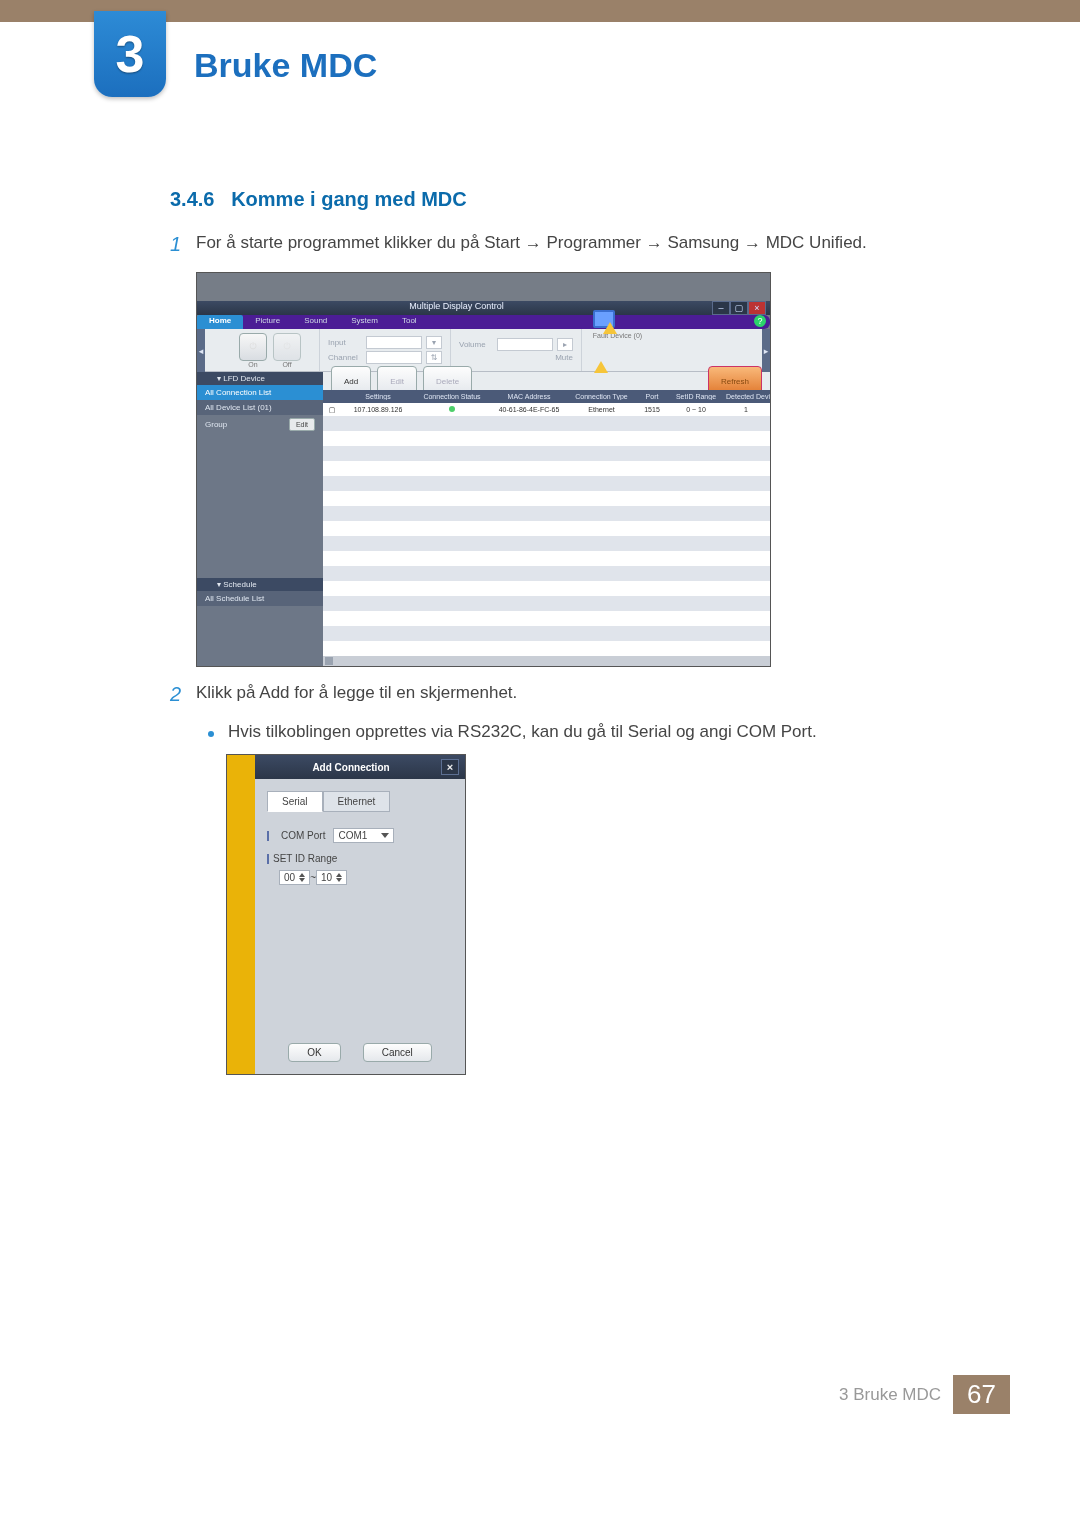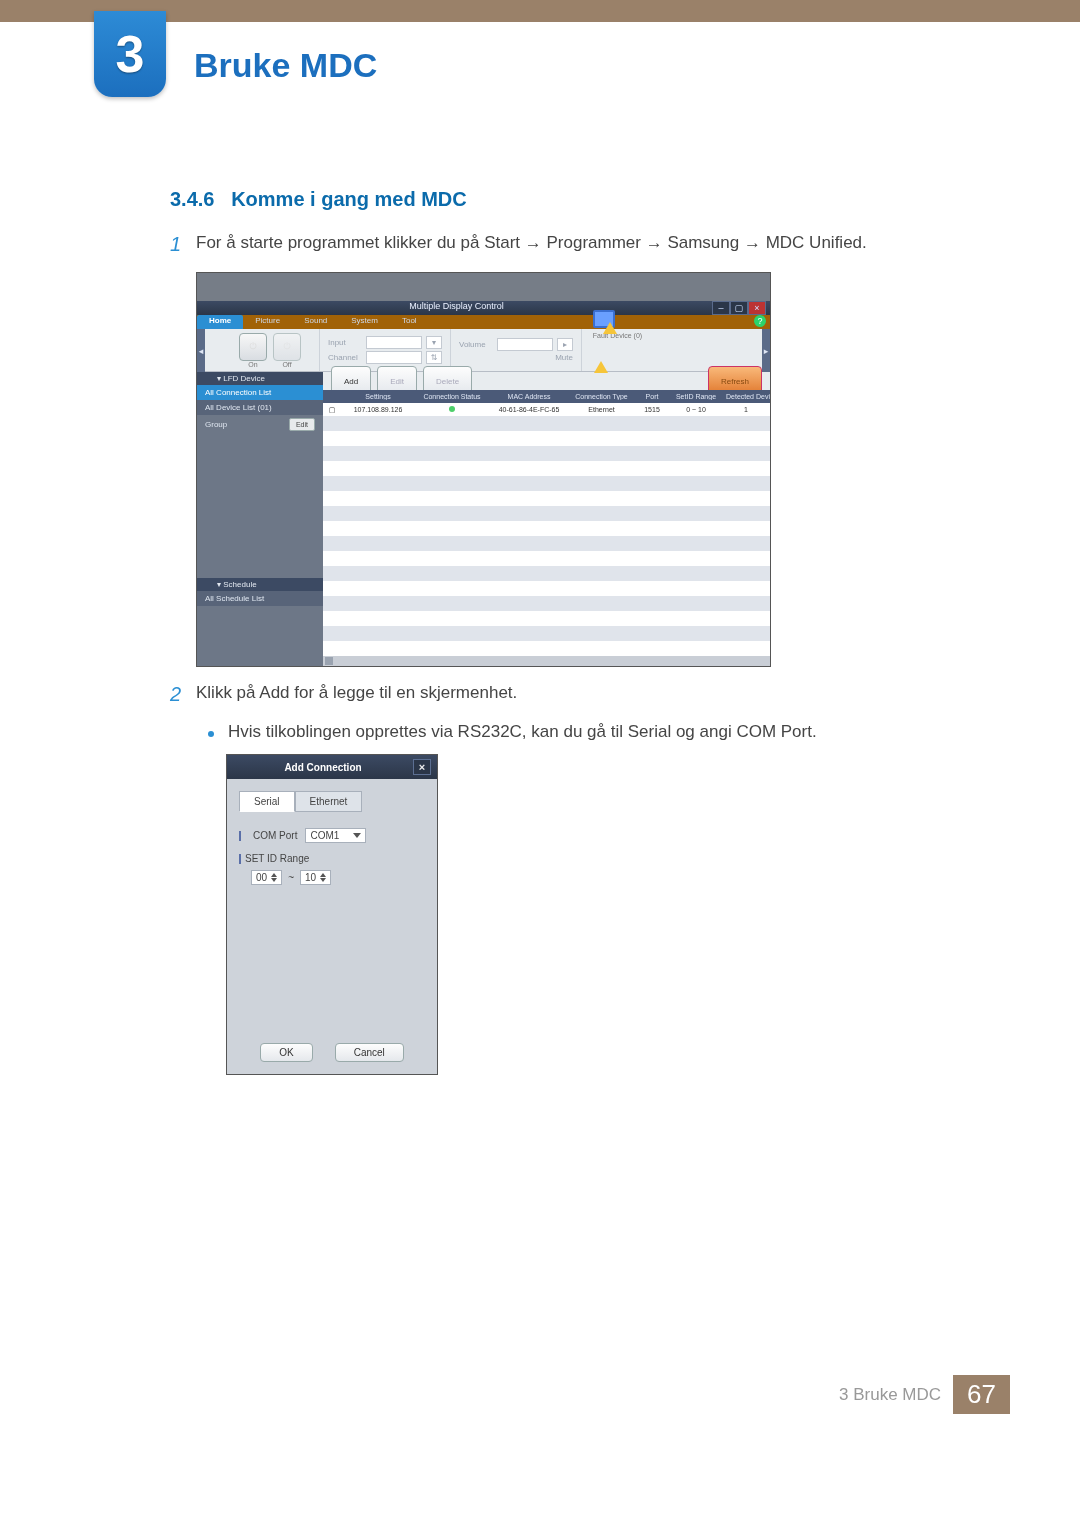--- a/index.html
+++ b/index.html
@@ -90,21 +90,21 @@
   .mdc-titlebar {
     background: linear-gradient(180deg,#3c4a63,#2b3648);
     display:flex;justify-content:space-between;align-items:flex-start;
     height:14px;padding:0 4px;color:#eaf0ff;font-size:9px;margin-top:28px;
   }
   .wctrl { display:flex;gap:0; }
   .wctrl span{width:16px;height:12px;background:#2b3648;border:1px solid #5a6b8c;
     display:flex;align-items:center;justify-content:center;font-size:9px;color:#cfe0ff;}
   .wctrl .close{background:#b33;}
   .mdc-tabs {
-    background:#a16207;display:flex;height:14px;
+    background:#4c1d95;display:flex;height:14px;border-radius:6px;
   }
   .mdc-tab{padding:1px 12px;font-size:8px;color:#cfd8e6;}
   .mdc-tab.active{background:#2b8fd3;color:#fff;font-weight:bold;border-radius:2px 2px 0 0;}
   .help-icon{margin-left:auto;margin-right:4px;width:12px;height:12px;border-radius:50%;
     background:#2bd36b;color:#fff;display:flex;align-items:center;justify-content:center;font-size:9px;}
   .mdc-toolbar{
     background:#e8ecef;display:flex;height:42px;border-bottom:1px solid #b7bdc6;padding-left:16px;
   }
   .tb-left{width:98px;display:flex;align-items:center;justify-content:center;gap:6px;}
   .icon-box{width:26px;height:26px;border:1px solid #9aa;border-radius:4px;
@@ -142,21 +142,21 @@
   .table-row.alt{background:#e0e4eb;}
   .dot-g{width:6px;height:6px;border-radius:50%;background:#4dcf6a;display:inline-block;}
   .striped{flex:1;}
   .striped .table-row{height:15px;}
   .hscroll{height:10px;background:#c9ced6;display:flex;align-items:center;}
   .hscroll .track{height:8px;width:8px;background:#9aa3b0;margin-left:2px;}
 
   
   .dlg{
     width:210px;margin:12px 0 0 56px;border:1px solid #555;
-    background:#0c4a6e;font-size:10px;color:#444;
+    background:#eab308;font-size:10px;color:#444;padding-left:28px;
   }
   .dlg-title{
     background:linear-gradient(180deg,#3c4a63,#2b3648);color:#fff;font-weight:bold;
     font-size:10px;padding:4px 6px;display:flex;justify-content:space-between;align-items:center;
   }
   .dlg-close{width:16px;height:14px;background:#2b3648;border:1px solid #5c6f92;color:#eee;
     display:flex;align-items:center;justify-content:center;font-size:11px;}
   .dlg-body{padding:12px;background:#ced3da;}
   .dlg-tabs{display:flex;margin-bottom:16px;}
   .dlg-tab{padding:4px 14px;font-size:10px;border:1px solid #a8b0bb;background:#dee3e9;}
@@ -369,21 +369,21 @@
         <div class="dd">
           <span>COM1</span>
           <span class="caret"></span>
         </div>
       </div>
       <div class="dlg-row" style="flex-direction:column;align-items:flex-start;gap:6px">
         <div style="display:flex;align-items:center">
           <div class="bar"></div>
           <span>SET ID Range</span>
         </div>
-        <div style="display:flex;align-items:center;gap:6px;margin-left:12px">
+        <div style="display:flex;align-items:center;margin-left:12px">
           <div class="spin">
             <span>00</span>
             <div class="spinbtns">
                 <span class="up"></span>
                 <span class="dn"></span>
               </div>
           </div>
           <span>~</span>
           <div class="spin">
             <span>10</span>

